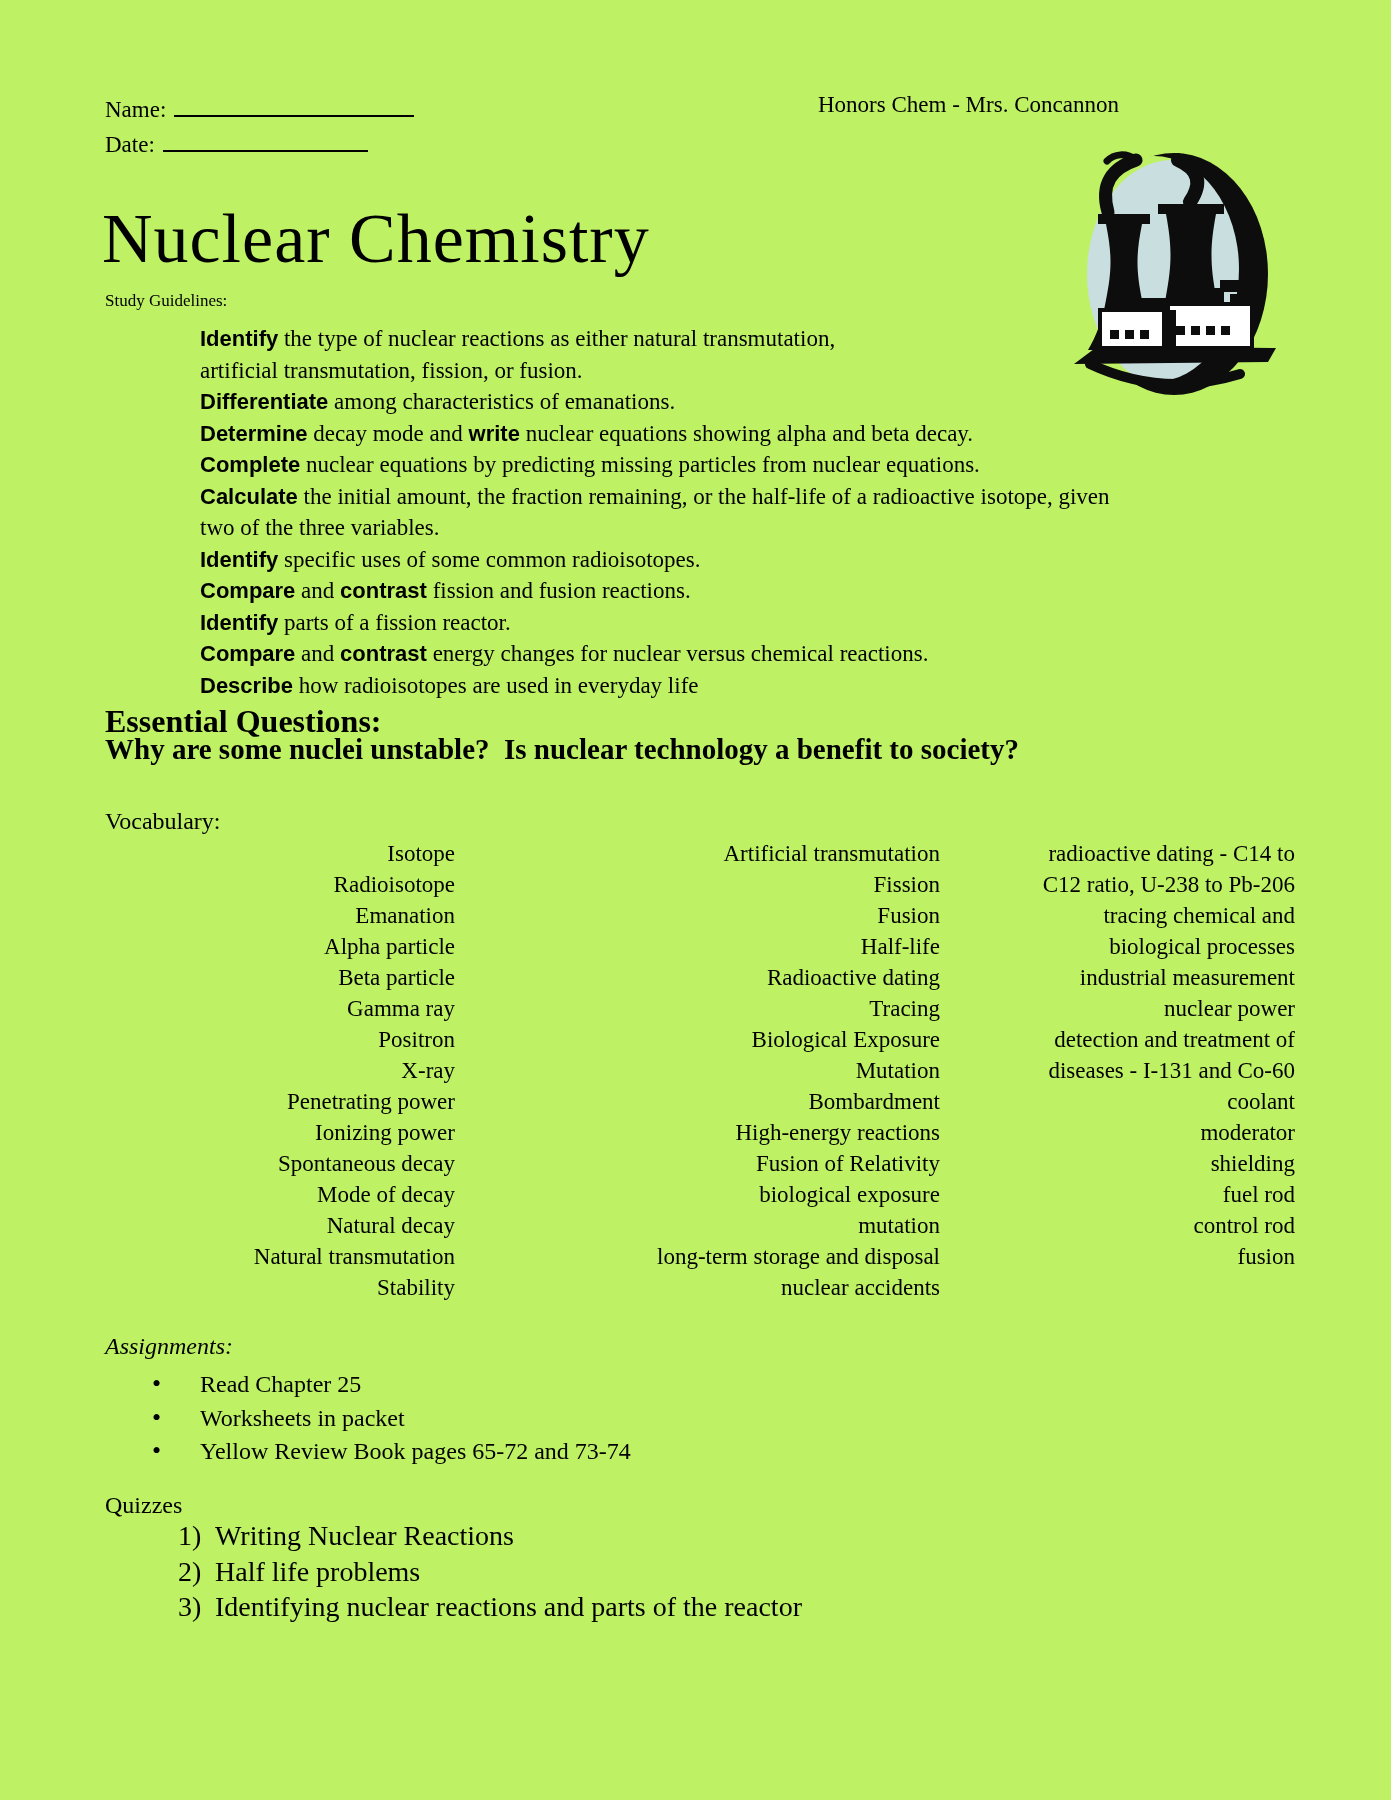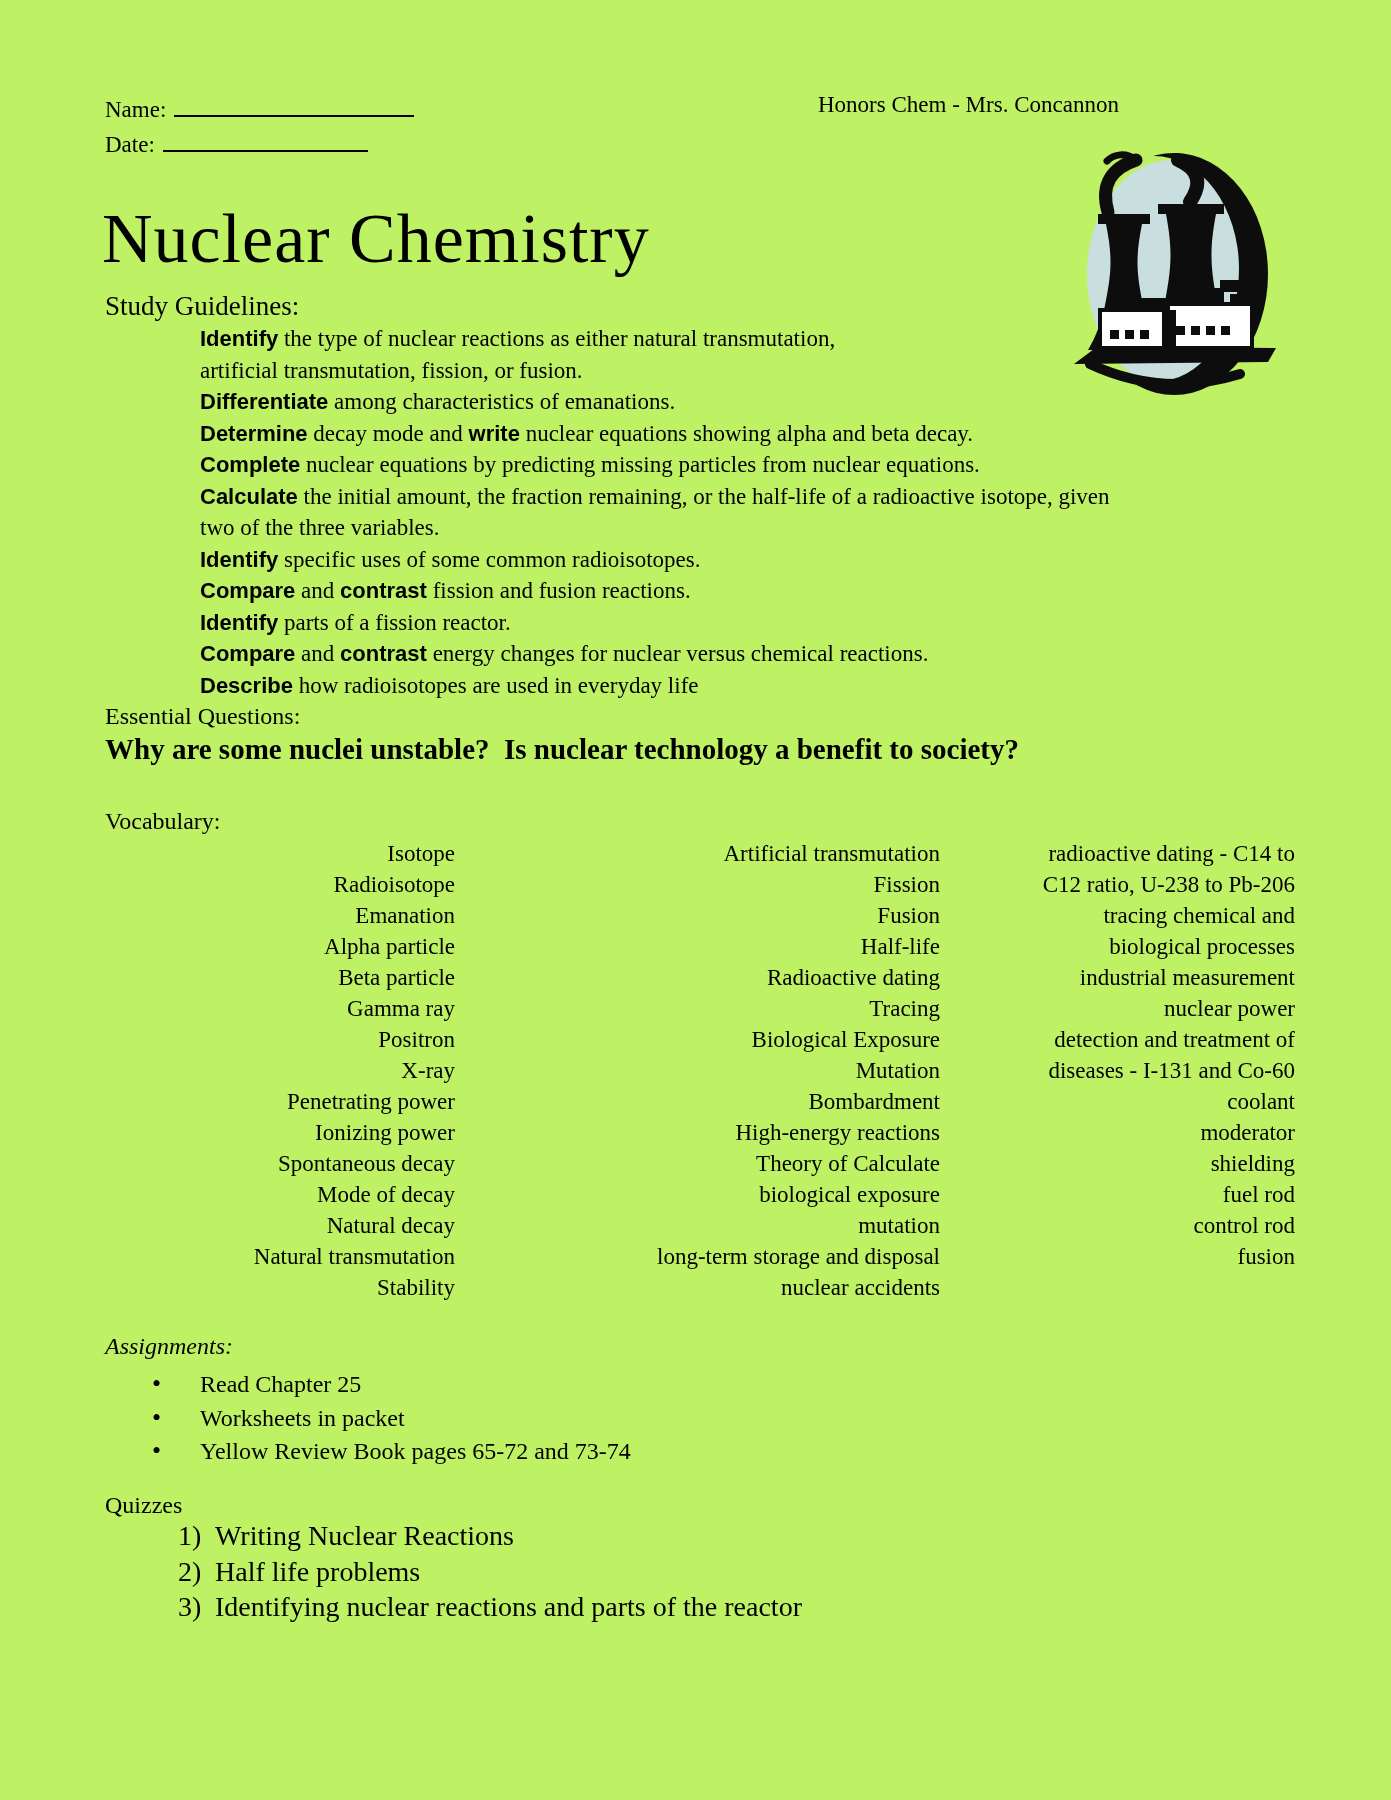--- a/index.html
+++ b/index.html
@@ -11,26 +11,26 @@
   .name-date{position:absolute; left:105px; top:92px; font-size:23px; line-height:35px;}
   .blank-line{display:inline-block; border-bottom:2px solid #000; height:20px; vertical-align:baseline; margin-left:8px;}
   .blank-name{width:240px;}
   .blank-date{width:205px;}
   .course{position:absolute; left:818px; top:92px; font-size:23px;}
   
   .doc-title{position:absolute; left:102px; top:200px; font-size:70px; line-height:1.1; letter-spacing:1px;}
   
   .logo{position:absolute; left:1072px; top:150px; width:230px; height:245px;}
   
-  .sg-heading{position:absolute; left:105px; top:291px; font-size:27px;}
+  .sg-heading{position:absolute; left:105px; top:291px; font-size:17px;}
   .sg-list{position:absolute; left:200px; top:323px; width:1075px; list-style:none; margin:0; padding:0;
            font-size:23px; line-height:31.5px;}
   .sg-list b{font-family:"Liberation Sans", sans-serif; font-weight:bold; font-size:22px;}
   
-  .eq-heading{position:absolute; left:105px; top:703px; font-size:24px; font-weight:normal;text-align:center;}
+  .eq-heading{position:absolute; left:105px; top:703px; font-size:32px; font-weight:bold;text-align:center;}
   .eq-question{position:absolute; left:105px; top:733px; font-size:29px; font-weight:bold; white-space:pre-wrap;}
   
   .vocab-heading{position:absolute; left:105px; top:808px; font-size:24px;}
   .vocab-col{position:absolute; top:838px; list-style:none; margin:0; padding:0; font-size:23px; line-height:31px;text-align:right;}
   .vocab-col-1{left:105px; width:350px;}
   .vocab-col-2{left:470px; width:470px;}
   .vocab-col-3{left:965px; width:330px;}
   
   .asg-heading{position:absolute; left:105px; top:1333px; font-size:24px;font-style:italic;}
   .asg-list{position:absolute; left:152px; top:1368px; list-style:none; margin:0; padding:0; font-size:24px; line-height:33.5px;}
@@ -141,21 +141,21 @@
       <li>Artificial transmutation</li>
       <li>Fission</li>
       <li>Fusion</li>
       <li>Half-life</li>
       <li>Radioactive dating</li>
       <li>Tracing</li>
       <li>Biological Exposure</li>
       <li>Mutation</li>
       <li>Bombardment</li>
       <li>High-energy reactions</li>
-      <li>Theory of Calculate</li>
+      <li>Fusion of Relativity</li>
       <li>biological exposure</li>
       <li>mutation</li>
       <li>long-term storage and disposal</li>
       <li>nuclear accidents</li>
     </ul>
   <ul class="vocab-col vocab-col-3">
       <li>radioactive dating - C14 to</li>
       <li>C12 ratio, U-238 to Pb-206</li>
       <li>tracing chemical and</li>
       <li>biological processes</li>

